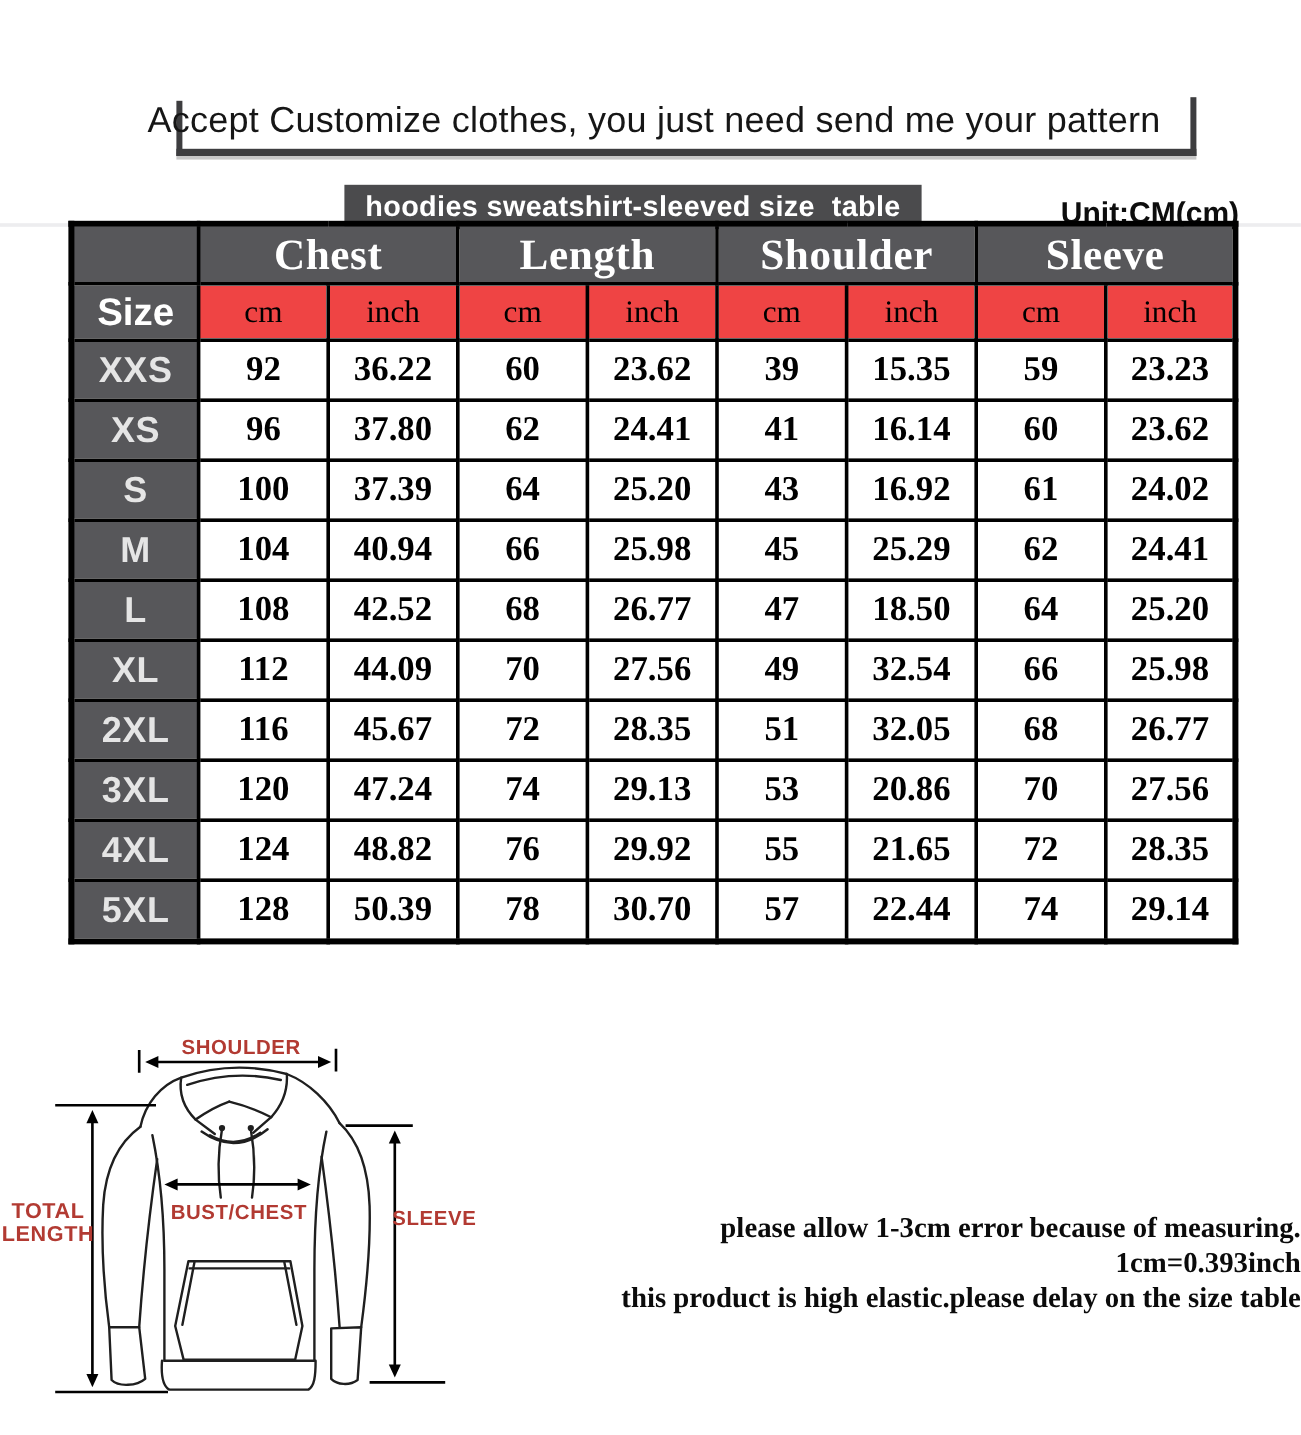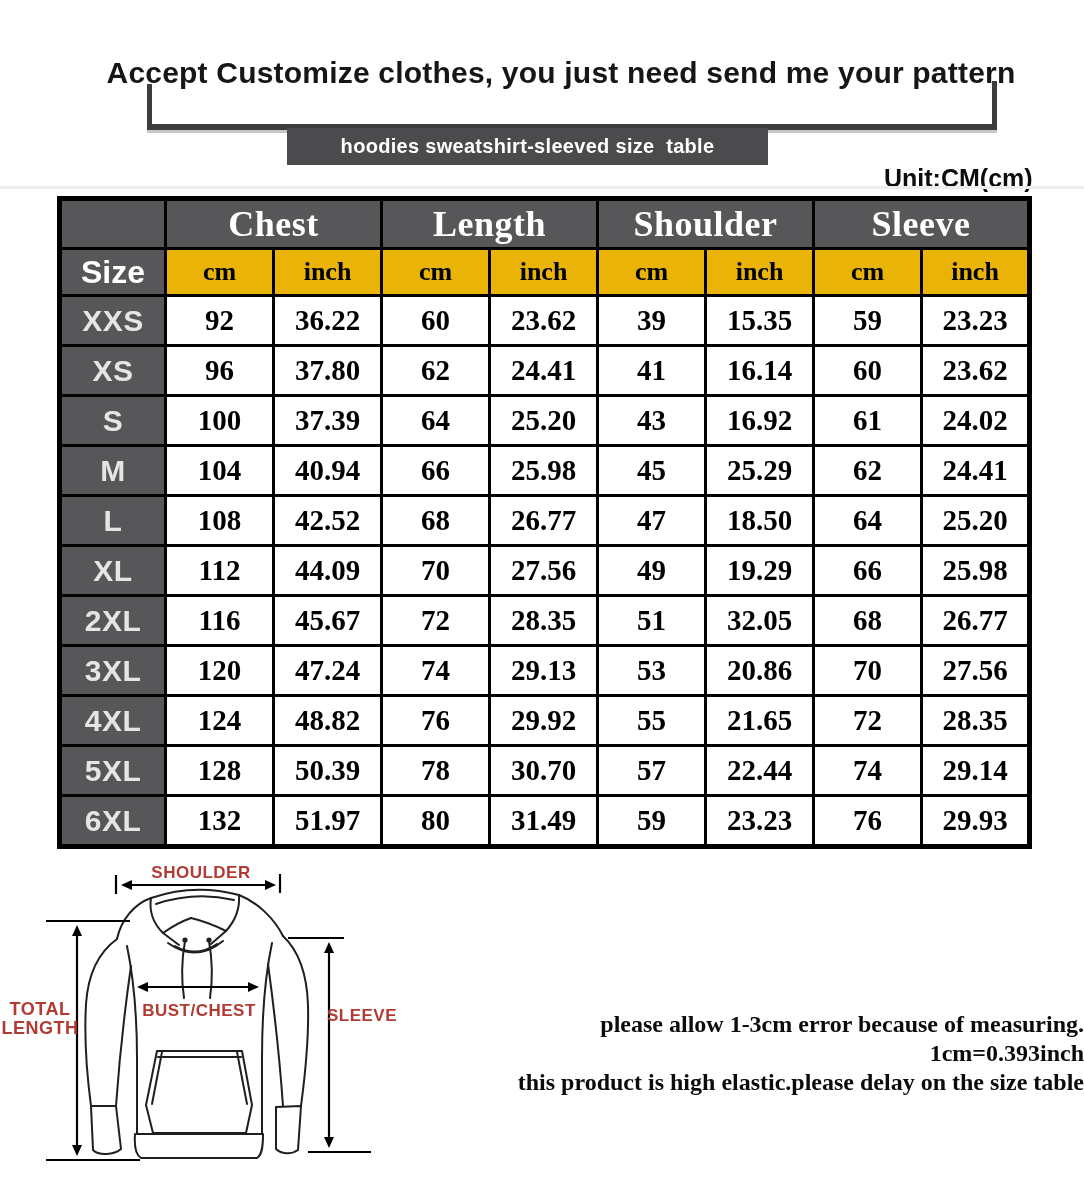--- a/index.html
+++ b/index.html
@@ -3,53 +3,53 @@
 <meta charset="utf-8">
 <style>
   html,body { margin:0; padding:0; }
   body {
     width:1084px; height:1196px; position:relative; overflow:hidden;
     background:#ffffff; font-family:"Liberation Sans", sans-serif; color:#111;
   }
   .abs { position:absolute; }
 
   
-  .hdr-line { left:96px; width:930px; text-align:center; font-weight:bold; color:#161616; letter-spacing:0.2px; }
+  .hdr-line { left:80px; width:930px; text-align:center; font-weight:normal; color:#161616; letter-spacing:0.2px;margin-top:28px; }
   .hdr-line-1 { top:56px; font-size:30px; }
   .hdr-line-2 { top:92px; font-size:29px; }
   .bracket { background: var(--bracket-gray, #3d3d3f); }
   .bracket-left  { left:147px; top:84px;  width:5px;  height:46px; }
   .bracket-right { left:992px; top:81px;  width:5px;  height:49px; }
   .bracket-bottom{ left:147px; top:124px; width:850px; height:6px; box-shadow:0 3px 0 rgba(0,0,0,0.22); }
 
   
   .banner {
-    left:287px; top:128px; width:481px; height:37px;
+    left:287px; top:154px; width:481px; height:37px;
     background: var(--banner-gray, #4b4b4d);
-    color:#fff; font-weight:bold; font-size:20px; line-height:37px;
+    color:#fff; font-weight:bold; font-size:24px; line-height:37px;
     text-align:center; white-space:pre; letter-spacing:0.3px;
   }
   .unit-label { left:884px; top:164px; font-weight:bold; font-size:25px; color:#0d0d0d; }
   .divider { left:0; top:186px; width:1084px; height:3px; background:#ededef; }
 
   
   table.size {
-    position:absolute; left:57px; top:196px; width:972px;
+    position:absolute; left:57px; top:184px; width:972px;
     border-collapse:collapse; table-layout:fixed;
     border:5px solid var(--border-black, #000);
   }
   table.size th, table.size td {
     border:3px solid var(--border-black, #000);
     text-align:center; vertical-align:middle; padding:0; overflow:hidden;
   }
   .cell-dark { background: var(--header-gray, #57575a); color:#fff; }
   .row-group th { height:46px; font-family:"Liberation Serif", serif; font-weight:bold; font-size:36px; letter-spacing:0.5px; }
   .row-sub th  { height:44px; }
   .size-head { font-family:"Liberation Sans", sans-serif; font-weight:bold; font-size:32px; }
-  .unit-cell { background:#eab308; color:#000; font-family:"Liberation Serif", serif; font-weight:bold; font-size:26px; }
+  .unit-cell { background:#ef4444; color:#000; font-family:"Liberation Serif", serif; font-weight:normal; font-size:26px; }
   table.size tbody td {
     height:47px; background:#fff; color:#000;
     font-family:"Liberation Serif", serif; font-weight:bold; font-size:29px;
   }
   table.size tbody td.szc {
     background: var(--header-gray, #57575a); color:#e5e5e5;
     font-family:"Liberation Sans", sans-serif; font-size:30px; letter-spacing:0.5px;
   }
 
   
@@ -163,21 +163,21 @@
           <td>64</td>
           <td>25.20</td>
         </tr>
         <tr>
           <td class="szc">XL</td>
           <td>112</td>
           <td>44.09</td>
           <td>70</td>
           <td>27.56</td>
           <td>49</td>
-          <td>19.29</td>
+          <td>32.54</td>
           <td>66</td>
           <td>25.98</td>
         </tr>
         <tr>
           <td class="szc">2XL</td>
           <td>116</td>
           <td>45.67</td>
           <td>72</td>
           <td>28.35</td>
           <td>51</td>
@@ -211,31 +211,20 @@
           <td class="szc">5XL</td>
           <td>128</td>
           <td>50.39</td>
           <td>78</td>
           <td>30.70</td>
           <td>57</td>
           <td>22.44</td>
           <td>74</td>
           <td>29.14</td>
         </tr>
-        <tr>
-          <td class="szc">6XL</td>
-          <td>132</td>
-          <td>51.97</td>
-          <td>80</td>
-          <td>31.49</td>
-          <td>59</td>
-          <td>23.23</td>
-          <td>76</td>
-          <td>29.93</td>
-        </tr>
       </tbody>
   </table>
 
   <svg class="abs diagram" viewBox="0 0 420 334" xmlns="http://www.w3.org/2000/svg">
 
     <g stroke="#1f1f1f" stroke-width="2" fill="none" stroke-linecap="round" stroke-linejoin="round">
 
       <path d="M117,81 C121,62 134,46 151,40 Q194,25 239,37 C257,44 274,60 283,78"></path>
       <path d="M156,46 Q195,33 234,42"></path>
       <path d="M151,40 C149,53 153,65 163,75 L179,87"></path>

